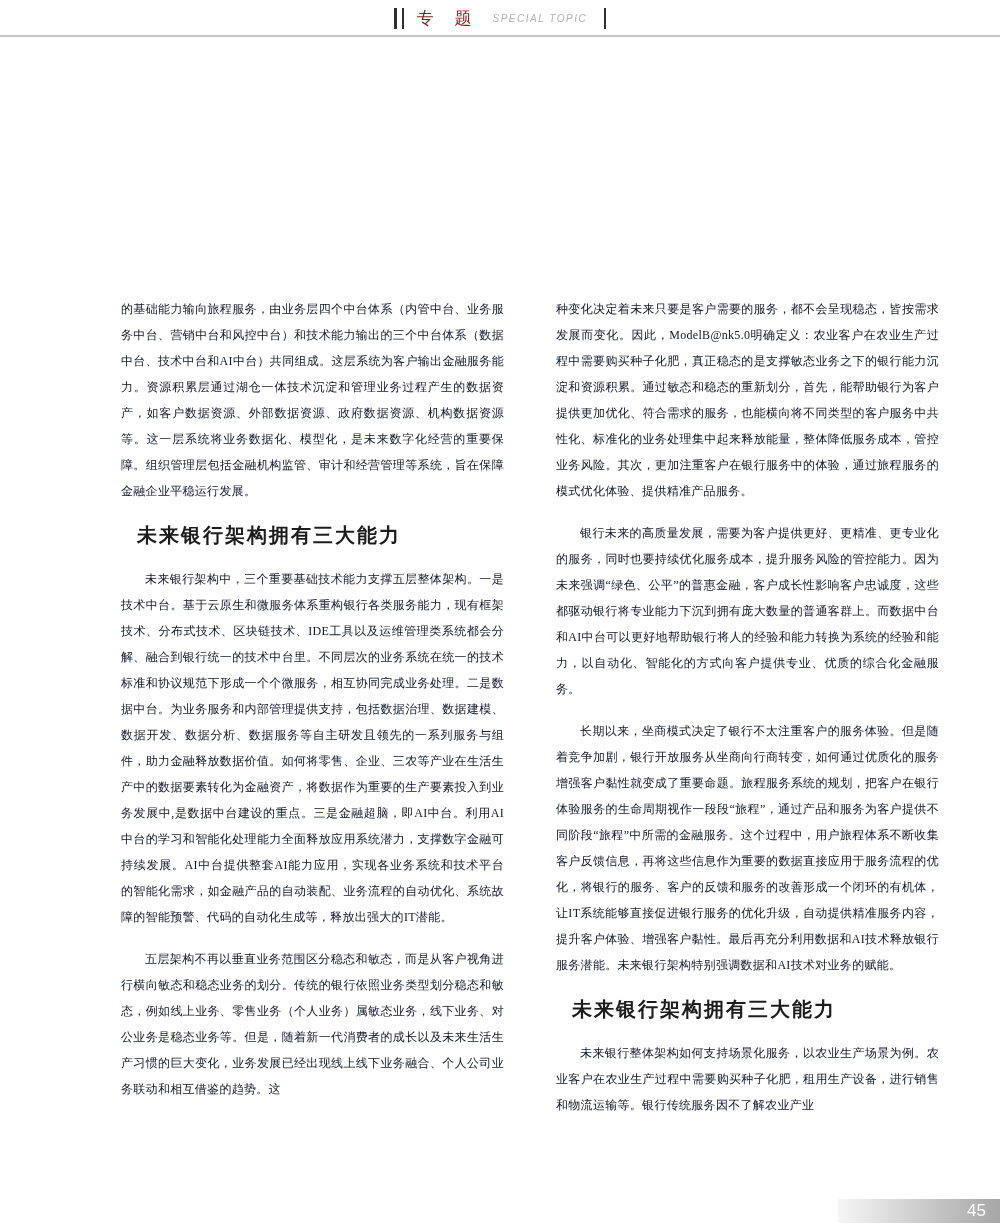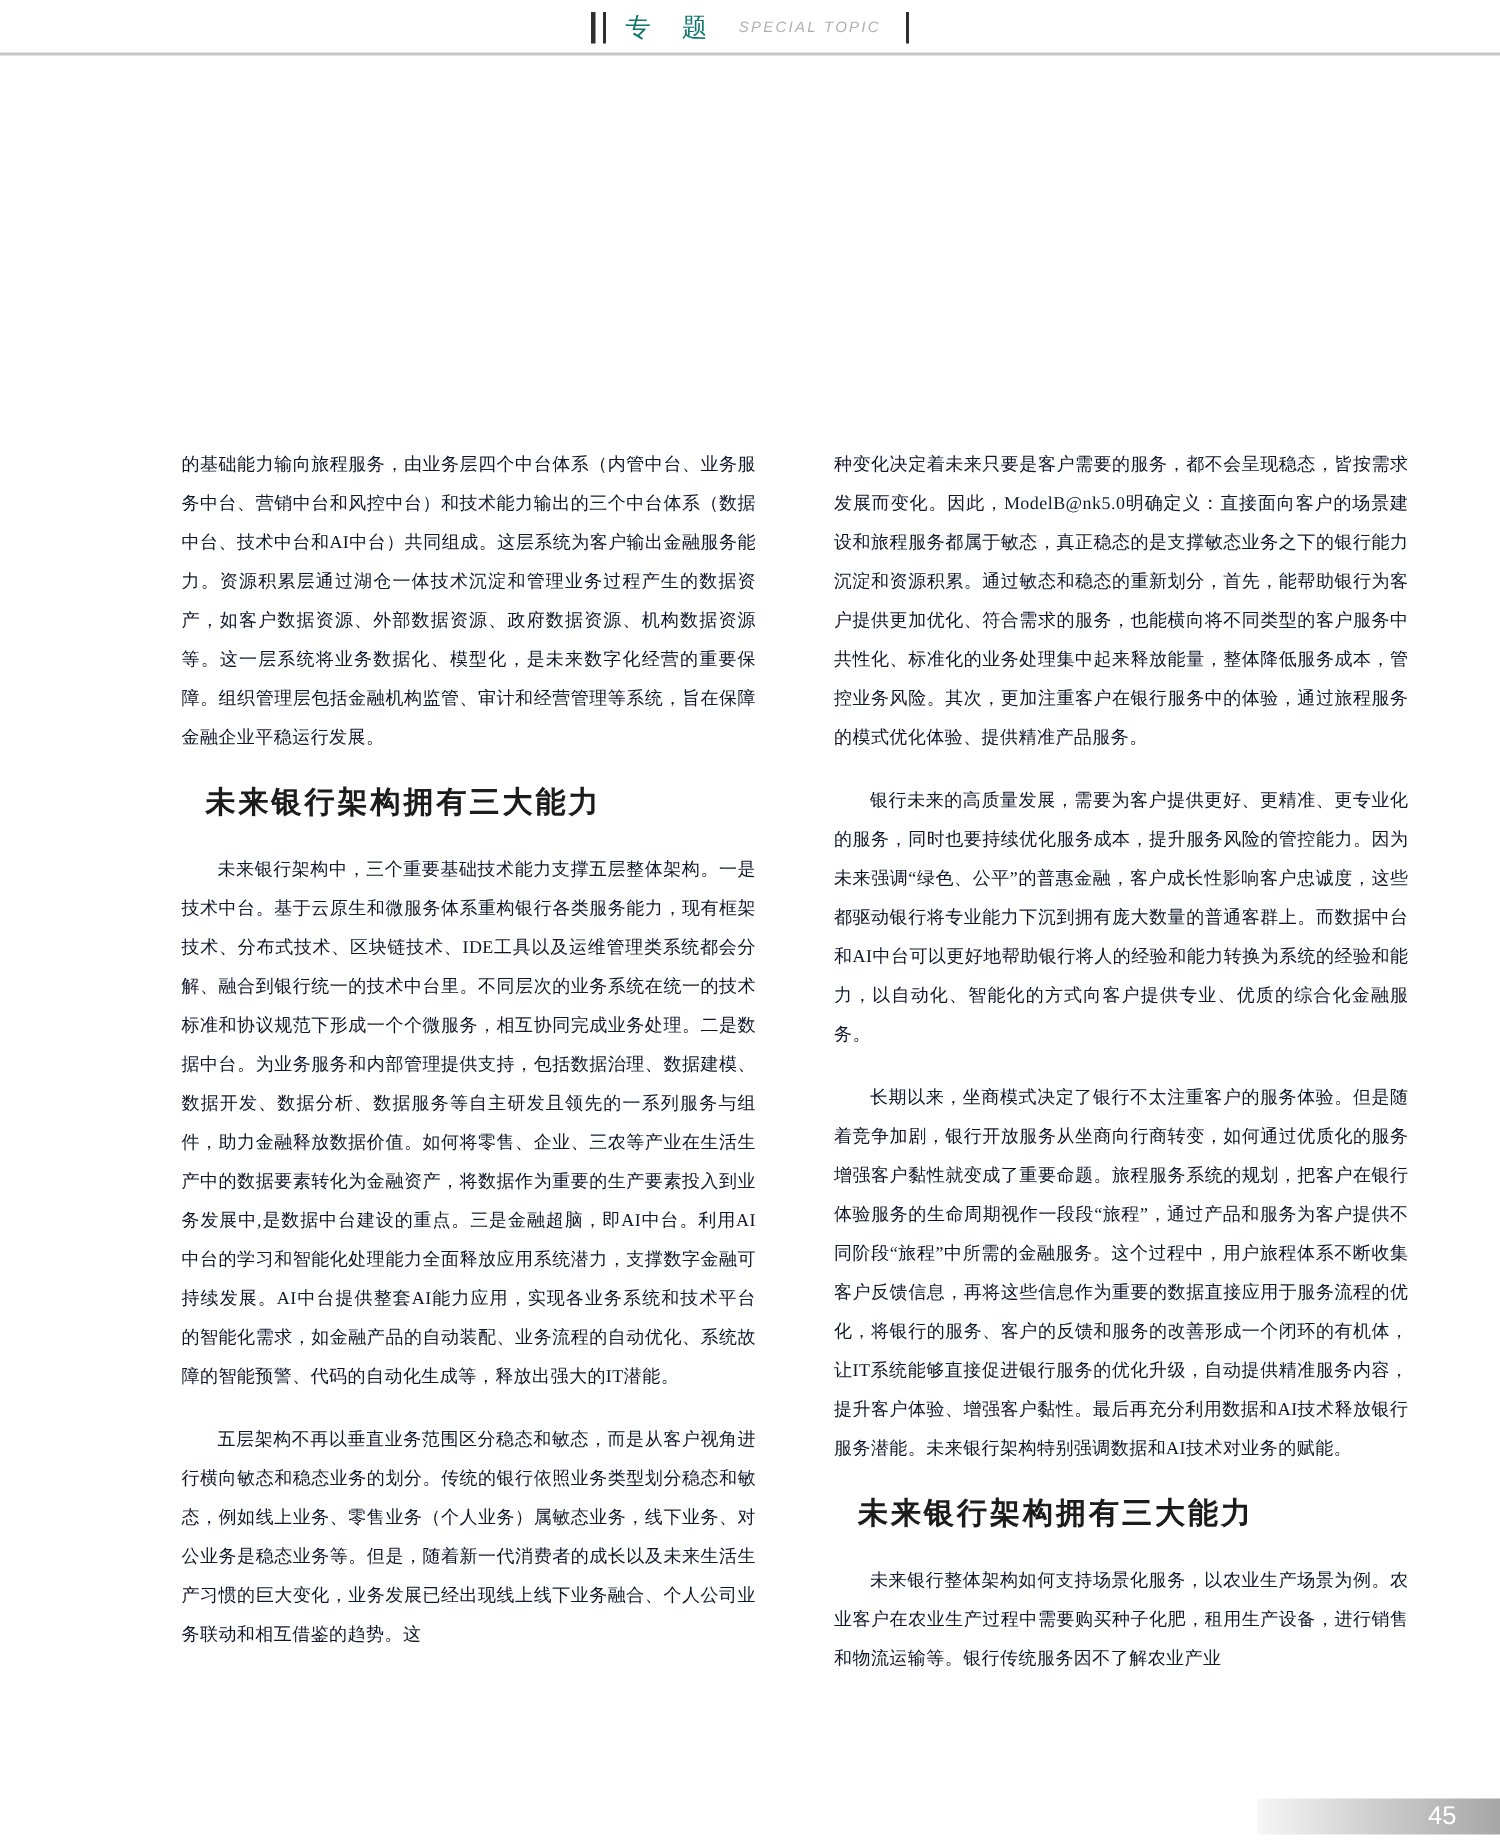--- a/index.html
+++ b/index.html
@@ -35,21 +35,21 @@
     border-right: 2px solid #2f2f2f;
   }
   .bar-single {
     width: 2px;
     height: 21px;
     background: #2f2f2f;
     margin-left: 4px;
   }
   .header-cn {
     font-size: 17px;
-    color: #0f766e;
+    color: #7f1d1d;
     letter-spacing: 8px;
     font-family: "Liberation Sans", "DejaVu Sans", sans-serif;
   }
   .header-en {
     font-size: 10px;
     color: #b0b0b0;
     letter-spacing: 1.5px;
     font-family: "Liberation Sans", "DejaVu Sans", sans-serif;
     font-style: italic;
   }
@@ -101,21 +101,21 @@
   .pagenum-bar {
     position: absolute;
     top: 1199px;
     left: 838px;
     right: 0;
     height: 24px;
     background: linear-gradient(to right, #f6f6f6 0%, #c9c9c9 55%, #a6a6a6 100%);
     display: flex;
     align-items: center;
     justify-content: flex-end;
-    padding-right: 29px;
+    padding-right: 14px;
     box-sizing: border-box;
   }
   .pagenum-bar span {
     color: #ffffff;
     font-size: 17px;
     font-family: "Liberation Sans", "DejaVu Sans", sans-serif;
   }
 </style>
 </head>
 <body>
@@ -133,21 +133,21 @@
   <main class="columns">
 
     <section class="col">
       <p class="cont">的基础能力输向旅程服务，由业务层四个中台体系（内管中台、业务服务中台、营销中台和风控中台）和技术能力输出的三个中台体系（数据中台、技术中台和AI中台）共同组成。这层系统为客户输出金融服务能力。资源积累层通过湖仓一体技术沉淀和管理业务过程产生的数据资产，如客户数据资源、外部数据资源、政府数据资源、机构数据资源等。这一层系统将业务数据化、模型化，是未来数字化经营的重要保障。组织管理层包括金融机构监管、审计和经营管理等系统，旨在保障金融企业平稳运行发展。</p>
       <h2 class="section-heading">未来银行架构拥有三大能力</h2>
       <p>未来银行架构中，三个重要基础技术能力支撑五层整体架构。一是技术中台。基于云原生和微服务体系重构银行各类服务能力，现有框架技术、分布式技术、区块链技术、IDE工具以及运维管理类系统都会分解、融合到银行统一的技术中台里。不同层次的业务系统在统一的技术标准和协议规范下形成一个个微服务，相互协同完成业务处理。二是数据中台。为业务服务和内部管理提供支持，包括数据治理、数据建模、数据开发、数据分析、数据服务等自主研发且领先的一系列服务与组件，助力金融释放数据价值。如何将零售、企业、三农等产业在生活生产中的数据要素转化为金融资产，将数据作为重要的生产要素投入到业务发展中,是数据中台建设的重点。三是金融超脑，即AI中台。利用AI中台的学习和智能化处理能力全面释放应用系统潜力，支撑数字金融可持续发展。AI中台提供整套AI能力应用，实现各业务系统和技术平台的智能化需求，如金融产品的自动装配、业务流程的自动优化、系统故障的智能预警、代码的自动化生成等，释放出强大的IT潜能。</p>
       <p>五层架构不再以垂直业务范围区分稳态和敏态，而是从客户视角进行横向敏态和稳态业务的划分。传统的银行依照业务类型划分稳态和敏态，例如线上业务、零售业务（个人业务）属敏态业务，线下业务、对公业务是稳态业务等。但是，随着新一代消费者的成长以及未来生活生产习惯的巨大变化，业务发展已经出现线上线下业务融合、个人公司业务联动和相互借鉴的趋势。这</p>
     </section>
 
     <section class="col">
-      <p class="cont">种变化决定着未来只要是客户需要的服务，都不会呈现稳态，皆按需求发展而变化。因此，ModelB@nk5.0明确定义：直接面向客户的场景建设和旅程服务都属于敏态，真正稳态的是支撑敏态业务之下的银行能力沉淀和资源积累。通过敏态和稳态的重新划分，首先，能帮助银行为客户提供更加优化、符合需求的服务，也能横向将不同类型的客户服务中共性化、标准化的业务处理集中起来释放能量，整体降低服务成本，管控业务风险。其次，更加注重客户在银行服务中的体验，通过旅程服务的模式优化体验、提供精准产品服务。</p>
+      <p class="cont">种变化决定着未来只要是客户需要的服务，都不会呈现稳态，皆按需求发展而变化。因此，ModelB@nk5.0明确定义：农业客户在农业生产过程中需要购买种子化肥，真正稳态的是支撑敏态业务之下的银行能力沉淀和资源积累。通过敏态和稳态的重新划分，首先，能帮助银行为客户提供更加优化、符合需求的服务，也能横向将不同类型的客户服务中共性化、标准化的业务处理集中起来释放能量，整体降低服务成本，管控业务风险。其次，更加注重客户在银行服务中的体验，通过旅程服务的模式优化体验、提供精准产品服务。</p>
       <p>银行未来的高质量发展，需要为客户提供更好、更精准、更专业化的服务，同时也要持续优化服务成本，提升服务风险的管控能力。因为未来强调“绿色、公平”的普惠金融，客户成长性影响客户忠诚度，这些都驱动银行将专业能力下沉到拥有庞大数量的普通客群上。而数据中台和AI中台可以更好地帮助银行将人的经验和能力转换为系统的经验和能力，以自动化、智能化的方式向客户提供专业、优质的综合化金融服务。</p>
       <p>长期以来，坐商模式决定了银行不太注重客户的服务体验。但是随着竞争加剧，银行开放服务从坐商向行商转变，如何通过优质化的服务增强客户黏性就变成了重要命题。旅程服务系统的规划，把客户在银行体验服务的生命周期视作一段段“旅程”，通过产品和服务为客户提供不同阶段“旅程”中所需的金融服务。这个过程中，用户旅程体系不断收集客户反馈信息，再将这些信息作为重要的数据直接应用于服务流程的优化，将银行的服务、客户的反馈和服务的改善形成一个闭环的有机体，让IT系统能够直接促进银行服务的优化升级，自动提供精准服务内容，提升客户体验、增强客户黏性。最后再充分利用数据和AI技术释放银行服务潜能。未来银行架构特别强调数据和AI技术对业务的赋能。</p>
       <h2 class="section-heading">未来银行架构拥有三大能力</h2>
       <p>未来银行整体架构如何支持场景化服务，以农业生产场景为例。农业客户在农业生产过程中需要购买种子化肥，租用生产设备，进行销售和物流运输等。银行传统服务因不了解农业产业</p>
     </section>
 
   </main>
 
   <div class="pagenum-bar">
     <span>45</span>

